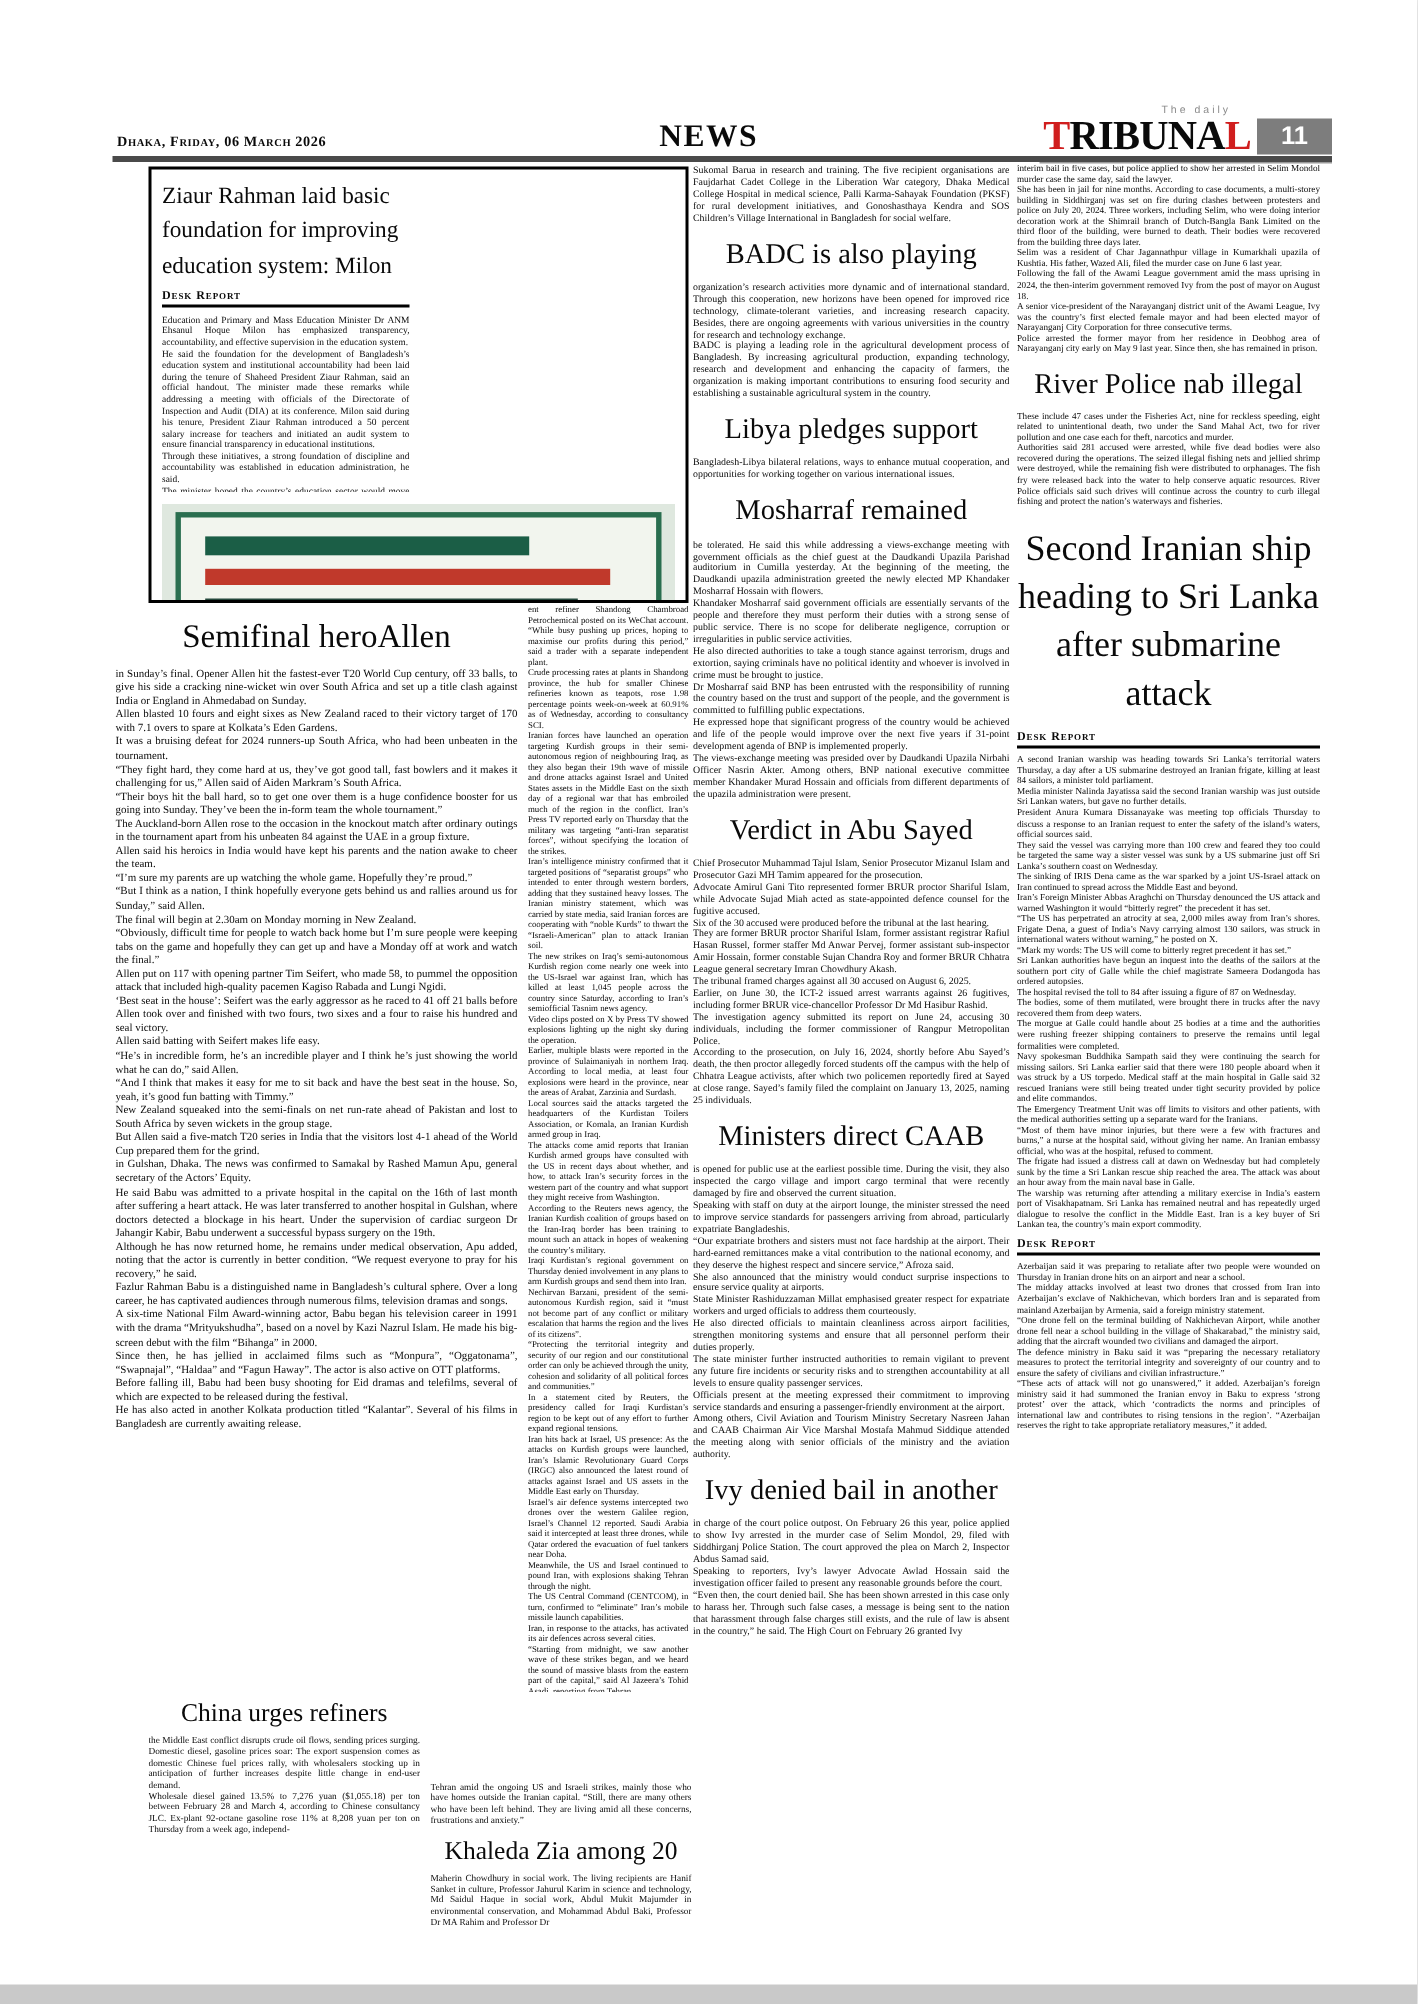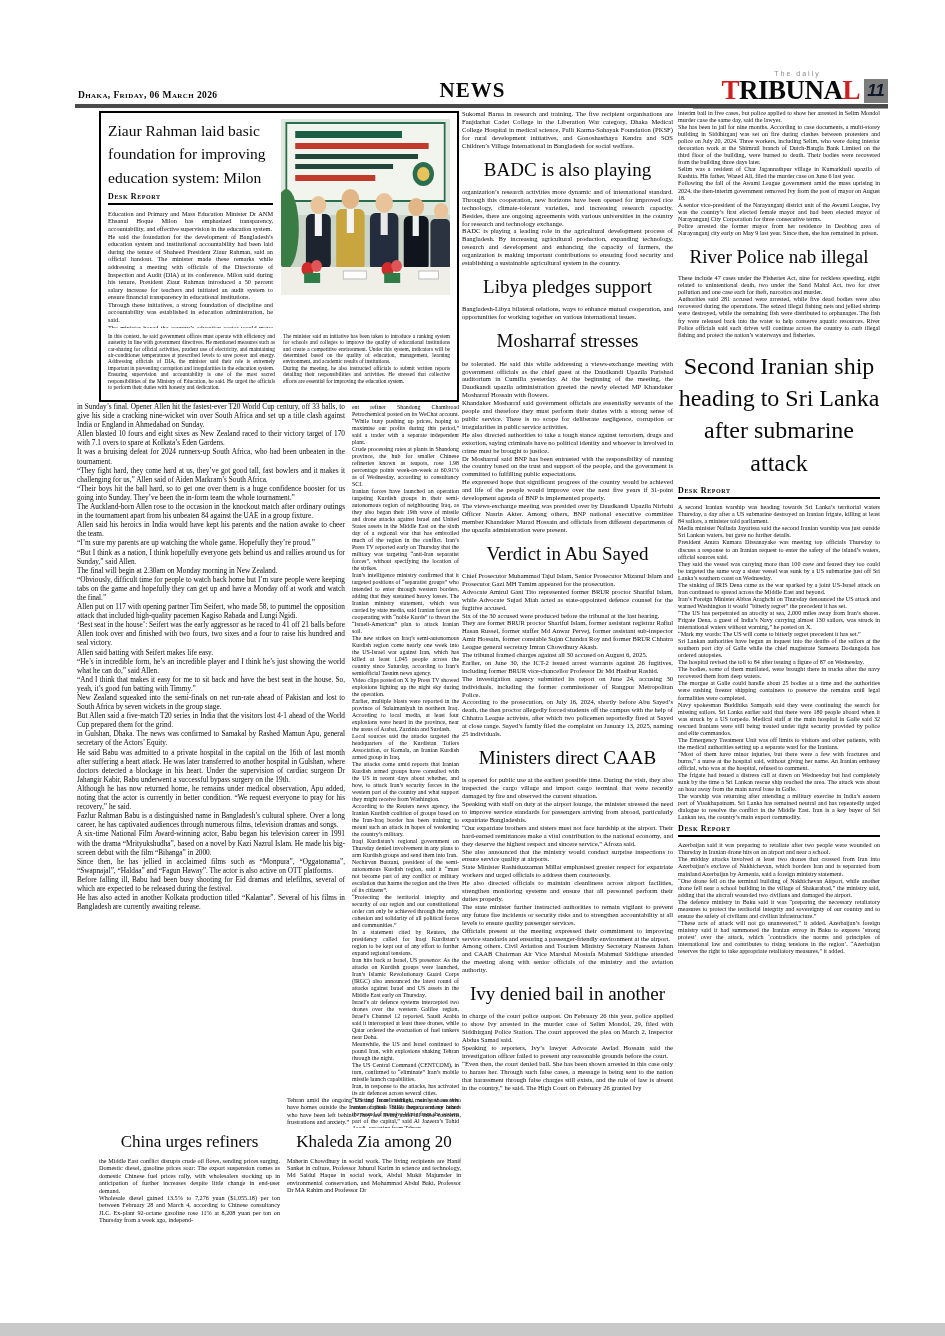--- a/index.html
+++ b/index.html
@@ -5,42 +5,42 @@
   html,body{margin:0;padding:0;background:#e2e2e2;font-family:"Liberation Serif",serif;color:#0a0a0a;}
   .page{position:relative;width:945px;height:1336px;margin:0 auto;background:#ffffff;overflow:hidden;box-shadow:0 0 6px rgba(0,0,0,.25);}
   
   .head-date{position:absolute;left:78px;top:90px;font-size:9.5px;font-weight:bold;font-variant:small-caps;letter-spacing:.4px;}
   .head-news{position:absolute;left:0;right:0;top:78px;text-align:center;font-size:21px;font-weight:bold;letter-spacing:1px;}
   .logo{position:absolute;right:57px;top:70px;width:195px;}
   .logo .tagline{font-family:"Liberation Sans",sans-serif;font-size:7px;color:#8a8a8a;letter-spacing:2px;text-align:center;margin-left:14px;}
   .logo-row{display:flex;align-items:flex-end;justify-content:flex-end;gap:4px;}
   .logo-word{font-size:27px;line-height:26px;font-weight:bold;letter-spacing:-.5px;transform:scaleY(1.02);}
   .logo-word .red{color:#d01e1e;}
-  .logo-num{width:24px;height:24px;background:#7d7d7d;color:#0f172a;font-family:"Liberation Sans",sans-serif;font-size:17px;font-weight:bold;display:flex;align-items:center;justify-content:center;font-style:italic;}
+  .logo-num{width:50px;height:24px;background:#7d7d7d;color:#ffffff;font-family:"Liberation Sans",sans-serif;font-size:17px;font-weight:bold;display:flex;align-items:center;justify-content:center;}
   .logo-bar{height:4px;background:#9a9a9a;margin-top:2px;}
   .rule{position:absolute;left:75px;top:104px;width:813px;height:4px;background:#4a4a4a;}
   
   .flow{position:absolute;overflow:hidden;box-sizing:border-box;}
   .body-text p{margin:0;text-align:justify;}
   h2.article-head{font-weight:normal;text-align:center;margin:9px 0 7px;line-height:1.18;}
   .byline{font-weight:bold;font-size:8px;font-variant:small-caps;letter-spacing:.6px;border-bottom:2.5px solid #000;padding-bottom:2px;margin:3px 0 5px;}
   
   .col-left .body-text{font-size:7.3px;line-height:9.1px;}
   .col-left h2{font-size:22px;}
   .col-narrow .body-text{font-size:5.9px;line-height:7.0px;}
   .col-mid .body-text{font-size:6.6px;line-height:7.9px;}
   .col-mid h2{font-size:19px;}
   .col-right .body-text{font-size:6.1px;line-height:7.05px;}
   .col-right h2{font-size:19px;}
   .col-right h2.hl-multi{font-size:24px;line-height:1.35;margin:11px 0 7px;}
   .col-bottom .body-text{font-size:6.2px;line-height:7.4px;}
   .col-bottom h2{font-size:17px;margin:6px 0 5px;}
   
   .box{position:absolute;left:99px;top:111px;width:360px;height:291px;border:2px solid #000;padding:6px 7px;box-sizing:border-box;overflow:hidden;}
-  .box-top{display:flex;gap:8px;}
+  .box-top{display:flex;gap:8px;flex-direction:column;}
   .box-left{width:165px;flex:none;}
   .box-headline{font-size:15.5px;font-weight:normal;line-height:1.5;margin:0 0 3px 0;}
   .box-col1 p{margin:0;text-align:justify;}
   .box-col1{font-size:6.3px;line-height:7.6px;height:118px;overflow:hidden;}
   .box-photo{flex:1;height:176px;display:block;}
   .box-rest{margin-top:5px;column-count:2;column-gap:8px;font-size:5.4px;line-height:6.4px;height:86px;overflow:hidden;}
   .box-rest p{margin:0;text-align:justify;}
   .page-bottom-bar{position:absolute;left:0;top:1323px;width:945px;height:13px;background:#c9c9c9;}
 </style>
 </head>
@@ -115,20 +115,21 @@
     </div>
     <div class="box-rest">
         <p>In this context, he said government offices must operate with efficiency and austerity in line with government directives. He mentioned measures such as car-sharing for official activities, prudent use of electricity, and maintaining air-conditioner temperatures at prescribed levels to save power and energy. Addressing officials of DIA, the minister said their role is extremely important in preventing corruption and irregularities in the education system.</p>
         <p>Ensuring supervision and accountability is one of the most sacred responsibilities of the Ministry of Education, he said. He urged the officials to perform their duties with honesty and dedication.</p>
         <p>The minister said an initiative has been taken to introduce a ranking system for schools and colleges to improve the quality of educational institutions and create a competitive environment. Under this system, indicators will be determined based on the quality of education, management, learning environment, and academic results of institutions.</p>
         <p>During the meeting, he also instructed officials to submit written reports detailing their responsibilities and activities. He stressed that collective efforts are essential for improving the education system.</p>
       </div>
   </div>
 
   <div class="flow col-left" style="left:77px;top:402px;width:268px;height:726px">
+    <h2 class="article-head">Semifinal heroAllen</h2>
     <div class="body-text">
         <p>in Sunday’s final. Opener Allen hit the fastest-ever T20 World Cup century, off 33 balls, to give his side a cracking nine-wicket win over South Africa and set up a title clash against India or England in Ahmedabad on Sunday.</p>
         <p>Allen blasted 10 fours and eight sixes as New Zealand raced to their victory target of 170 with 7.1 overs to spare at Kolkata’s Eden Gardens.</p>
         <p>It was a bruising defeat for 2024 runners-up South Africa, who had been unbeaten in the tournament.</p>
         <p>“They fight hard, they come hard at us, they’ve got good tall, fast bowlers and it makes it challenging for us,” Allen said of Aiden Markram’s South Africa.</p>
         <p>“Their boys hit the ball hard, so to get one over them is a huge confidence booster for us going into Sunday. They’ve been the in-form team the whole tournament.”</p>
         <p>The Auckland-born Allen rose to the occasion in the knockout match after ordinary outings in the tournament apart from his unbeaten 84 against the UAE in a group fixture.</p>
         <p>Allen said his heroics in India would have kept his parents and the nation awake to cheer the team.</p>
         <p>“I’m sure my parents are up watching the whole game. Hopefully they’re proud.”</p>
         <p>“But I think as a nation, I think hopefully everyone gets behind us and rallies around us for Sunday,” said Allen.</p>
@@ -185,21 +186,21 @@
       </div>
     <h2 class="article-head">BADC is also playing</h2>
     <div class="body-text">
         <p>organization’s research activities more dynamic and of international standard. Through this cooperation, new horizons have been opened for improved rice technology, climate-tolerant varieties, and increasing research capacity. Besides, there are ongoing agreements with various universities in the country for research and technology exchange.</p>
         <p>BADC is playing a leading role in the agricultural development process of Bangladesh. By increasing agricultural production, expanding technology, research and development and enhancing the capacity of farmers, the organization is making important contributions to ensuring food security and establishing a sustainable agricultural system in the country.</p>
       </div>
     <h2 class="article-head">Libya pledges support</h2>
     <div class="body-text">
         <p>Bangladesh-Libya bilateral relations, ways to enhance mutual cooperation, and opportunities for working together on various international issues.</p>
       </div>
-    <h2 class="article-head">Mosharraf stresses</h2>
+    <h2 class="article-head">Mosharraf remained</h2>
     <div class="body-text">
         <p>be tolerated. He said this while addressing a views-exchange meeting with government officials as the chief guest at the Daudkandi Upazila Parishad auditorium in Cumilla yesterday. At the beginning of the meeting, the Daudkandi upazila administration greeted the newly elected MP Khandaker Mosharraf Hossain with flowers.</p>
         <p>Khandaker Mosharraf said government officials are essentially servants of the people and therefore they must perform their duties with a strong sense of public service. There is no scope for deliberate negligence, corruption or irregularities in public service activities.</p>
         <p>He also directed authorities to take a tough stance against terrorism, drugs and extortion, saying criminals have no political identity and whoever is involved in crime must be brought to justice.</p>
         <p>Dr Mosharraf said BNP has been entrusted with the responsibility of running the country based on the trust and support of the people, and the government is committed to fulfilling public expectations.</p>
         <p>He expressed hope that significant progress of the country would be achieved and life of the people would improve over the next five years if 31-point development agenda of BNP is implemented properly.</p>
         <p>The views-exchange meeting was presided over by Daudkandi Upazila Nirbahi Officer Nasrin Akter. Among others, BNP national executive committee member Khandaker Murad Hossain and officials from different departments of the upazila administration were present.</p>
       </div>
     <h2 class="article-head">Verdict in Abu Sayed</h2>
     <div class="body-text">
@@ -277,21 +278,21 @@
       </div>
   </div>
 
   <div class="flow col-bottom" style="left:99px;top:1126px;width:181px;height:116px">
     <h2 class="article-head">China urges refiners</h2>
     <div class="body-text">
         <p>the Middle East conflict disrupts crude oil flows, sending prices surging. Domestic diesel, gasoline prices soar: The export suspension comes as domestic Chinese fuel prices rally, with wholesalers stocking up in anticipation of further increases despite little change in end-user demand.</p>
         <p>Wholesale diesel gained 13.5% to 7,276 yuan ($1,055.18) per ton between February 28 and March 4, according to Chinese consultancy JLC. Ex-plant 92-octane gasoline rose 11% at 8,208 yuan per ton on Thursday from a week ago, independ-</p>
       </div>
   </div>
-  <div class="flow col-bottom" style="left:287px;top:1096px;width:174px;height:116px">
+  <div class="flow col-bottom" style="left:287px;top:1188px;width:174px;height:116px">
     <div class="body-text">
         <p>Tehran amid the ongoing US and Israeli strikes, mainly those who have homes outside the Iranian capital. “Still, there are many others who have been left behind. They are living amid all these concerns, frustrations and anxiety.”</p>
       </div>
     <h2 class="article-head">Khaleda Zia among 20</h2>
     <div class="body-text">
         <p>Maherin Chowdhury in social work. The living recipients are Hanif Sanket in culture, Professor Jahurul Karim in science and technology, Md Saidul Haque in social work, Abdul Mukit Majumder in environmental conservation, and Mohammad Abdul Baki, Professor Dr MA Rahim and Professor Dr</p>
       </div>
   </div>
 
   <div class="page-bottom-bar"></div>

